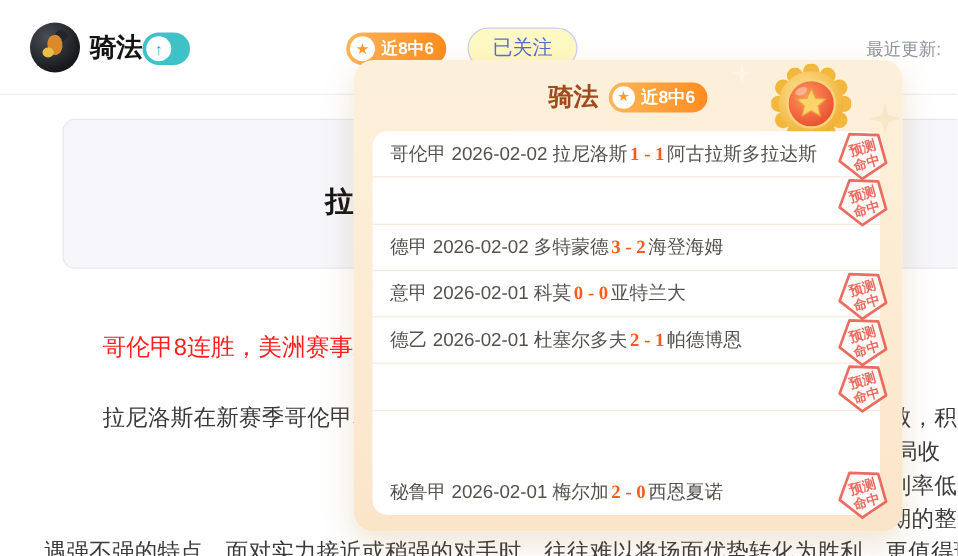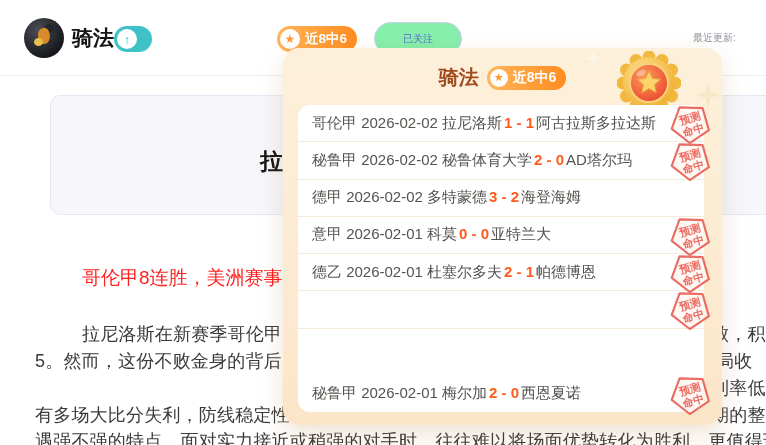--- a/index.html
+++ b/index.html
@@ -23,23 +23,23 @@
   .uname{position:absolute;left:72px;top:24px;font-size:21px;font-weight:700;color:#141414;cursor:pointer;}
   .pill{position:absolute;height:26px;border-radius:13px;display:flex;align-items:center;
         color:#fff;font-size:13.5px;font-weight:600;padding:0 10px 0 3px;box-sizing:border-box;}
   .pill .circ{width:20px;height:20px;border-radius:50%;background:#fff;display:flex;
         align-items:center;justify-content:center;margin-right:5px;flex:0 0 auto;}
   .pill-teal{left:114px;top:26px;background:#3ec2c8;}
   .pill-teal .circ{color:#2fb4ba;font-size:13px;font-weight:700;}
   .pill-orange{left:277px;top:26px;background:linear-gradient(90deg,#ffb45a,#ff8c1f);}
   .pill-orange .circ{color:#ff9a2e;font-size:12px;}
   .follow-btn{position:absolute;left:374px;top:22px;width:88px;height:33px;border-radius:17px;
-        border:1px solid #c9cef2;background:#86efac;color:#5a6ad2;font-size:10px;
+        border:1px solid #c9cef2;background:#fef9c3;color:#5a6ad2;font-size:16px;
         display:flex;align-items:center;justify-content:center;cursor:pointer;box-sizing:border-box;}
-  .last-upd{position:absolute;left:693px;top:31px;font-size:10px;color:#8e949c;white-space:nowrap;}
+  .last-upd{position:absolute;left:693px;top:31px;font-size:14px;color:#8e949c;white-space:nowrap;}
   
   .article{position:absolute;left:0;top:75px;width:766px;height:370px;z-index:1;}
   .title-box{position:absolute;left:50px;top:20px;width:980px;height:120px;background:#f6f6fb;
         border:1px solid #e7e7f3;border-radius:10px;box-sizing:border-box;}
   .title-frag{position:absolute;left:260px;top:71px;font-size:23px;font-weight:700;color:#151515;}
   .red-line{position:absolute;left:82px;top:190px;font-size:19px;color:#fe1e1e;white-space:nowrap;}
   .pline{position:absolute;font-size:18px;color:#3a3a3a;white-space:nowrap;letter-spacing:0.2px;}
   
   .popup{position:absolute;left:283px;top:48px;width:439px;height:377px;z-index:20;
         border-radius:16px;background:linear-gradient(180deg,#fdf0da 0%,#fcebd2 55%,#fbe5c9 100%);
@@ -52,21 +52,21 @@
         padding:0 10px 0 3px;}
   .popup-badge .circ{width:18px;height:18px;border-radius:50%;background:#fff;color:#ff9a2e;
         font-size:11px;display:flex;align-items:center;justify-content:center;margin-right:5px;}
   .medal{position:absolute;left:334px;top:3px;width:64px;height:64px;}
   .sparkle{position:absolute;}
   .card{position:absolute;left:15px;top:57px;width:406px;height:307px;background:#fff;
         border-radius:12px;display:flex;flex-direction:column;overflow:visible;}
   .p-row{position:relative;flex:1;display:flex;align-items:center;padding:0 14px;
         border-bottom:1px solid #f6ead9;font-size:15px;color:#56534f;white-space:nowrap;}
   .p-row:last-child{border-bottom:none;margin-top:47px;}
-  .score{color:#ff5a1b;font-weight:700;margin:0 2px;}
+  .score{color:#ff5a1b;font-weight:700;margin:0 2px;font-family:Liberation Serif, serif;}
   .stamp{position:absolute;right:-10px;top:-3px;width:47px;height:43px;
         transform:rotate(-16deg);opacity:.92;}
 </style>
 </head>
 <body>
 
 <div class="hdr">
   <div class="avatar">
     <div class="blob3"></div>
     <div class="blob1"></div>
@@ -87,22 +87,20 @@
 
   <div class="last-upd">最近更新:</div>
 </div>
 
 <div class="article">
   <div class="title-box"></div>
   <div class="title-frag">拉</div>
   <div class="red-line">哥伦甲8连胜，美洲赛事发</div>
 
   <div class="pline" style="left:82px;top:247px;">拉尼洛斯在新赛季哥伦甲表</div>
-  <div class="pline" style="left:35px;top:274px;">5。然而，这份不败金身的背后</div>
-  <div class="pline" style="left:35px;top:328px;">有多场大比分失利，防线稳定性</div>
   <div class="pline" style="left:35px;top:354px;">遇强不强的特点，面对实力接近或稍强的对手时，往往难以将场面优势转化为胜利，更值得玩</div>
 
   <div class="pline" style="left:711px;top:247px;">败，积</div>
   <div class="pline" style="left:716px;top:274px;">局收</div>
   <div class="pline" style="left:711px;top:301px;">利率低</div>
   <div class="pline" style="left:711px;top:328px;">期的整</div>
 </div>
 
 <div class="popup">
   <div class="popup-hd">
@@ -154,21 +152,20 @@
   <div class="card">
       <div class="p-row">
         <span>哥伦甲 2026-02-02 拉尼洛斯<b class="score">1 - 1</b>阿古拉斯多拉达斯</span>
         <svg class="stamp" viewBox="0 0 48 44">
           <polygon points="4,22 17.8,3 40.2,10.2 40.2,33.8 17.8,41" fill="rgba(255,246,243,0.72)" stroke="#e96055" stroke-width="2.2" stroke-linejoin="round"></polygon>
           <text x="25" y="20.5" text-anchor="middle" font-size="11" font-weight="bold" fill="#e96055" font-family="Liberation Sans, sans-serif">预测</text>
           <text x="25" y="33" text-anchor="middle" font-size="11" font-weight="bold" fill="#e96055" font-family="Liberation Sans, sans-serif">命中</text>
         </svg>
       </div>
       <div class="p-row">
-        <span>秘鲁甲 2026-02-02 秘鲁体育大学<b class="score">2 - 0</b>AD塔尔玛</span>
         <svg class="stamp" viewBox="0 0 48 44">
           <polygon points="4,22 17.8,3 40.2,10.2 40.2,33.8 17.8,41" fill="rgba(255,246,243,0.72)" stroke="#e96055" stroke-width="2.2" stroke-linejoin="round"></polygon>
           <text x="25" y="20.5" text-anchor="middle" font-size="11" font-weight="bold" fill="#e96055" font-family="Liberation Sans, sans-serif">预测</text>
           <text x="25" y="33" text-anchor="middle" font-size="11" font-weight="bold" fill="#e96055" font-family="Liberation Sans, sans-serif">命中</text>
         </svg>
       </div>
       <div class="p-row">
         <span>德甲 2026-02-02 多特蒙德<b class="score">3 - 2</b>海登海姆</span>
       </div>
       <div class="p-row">

